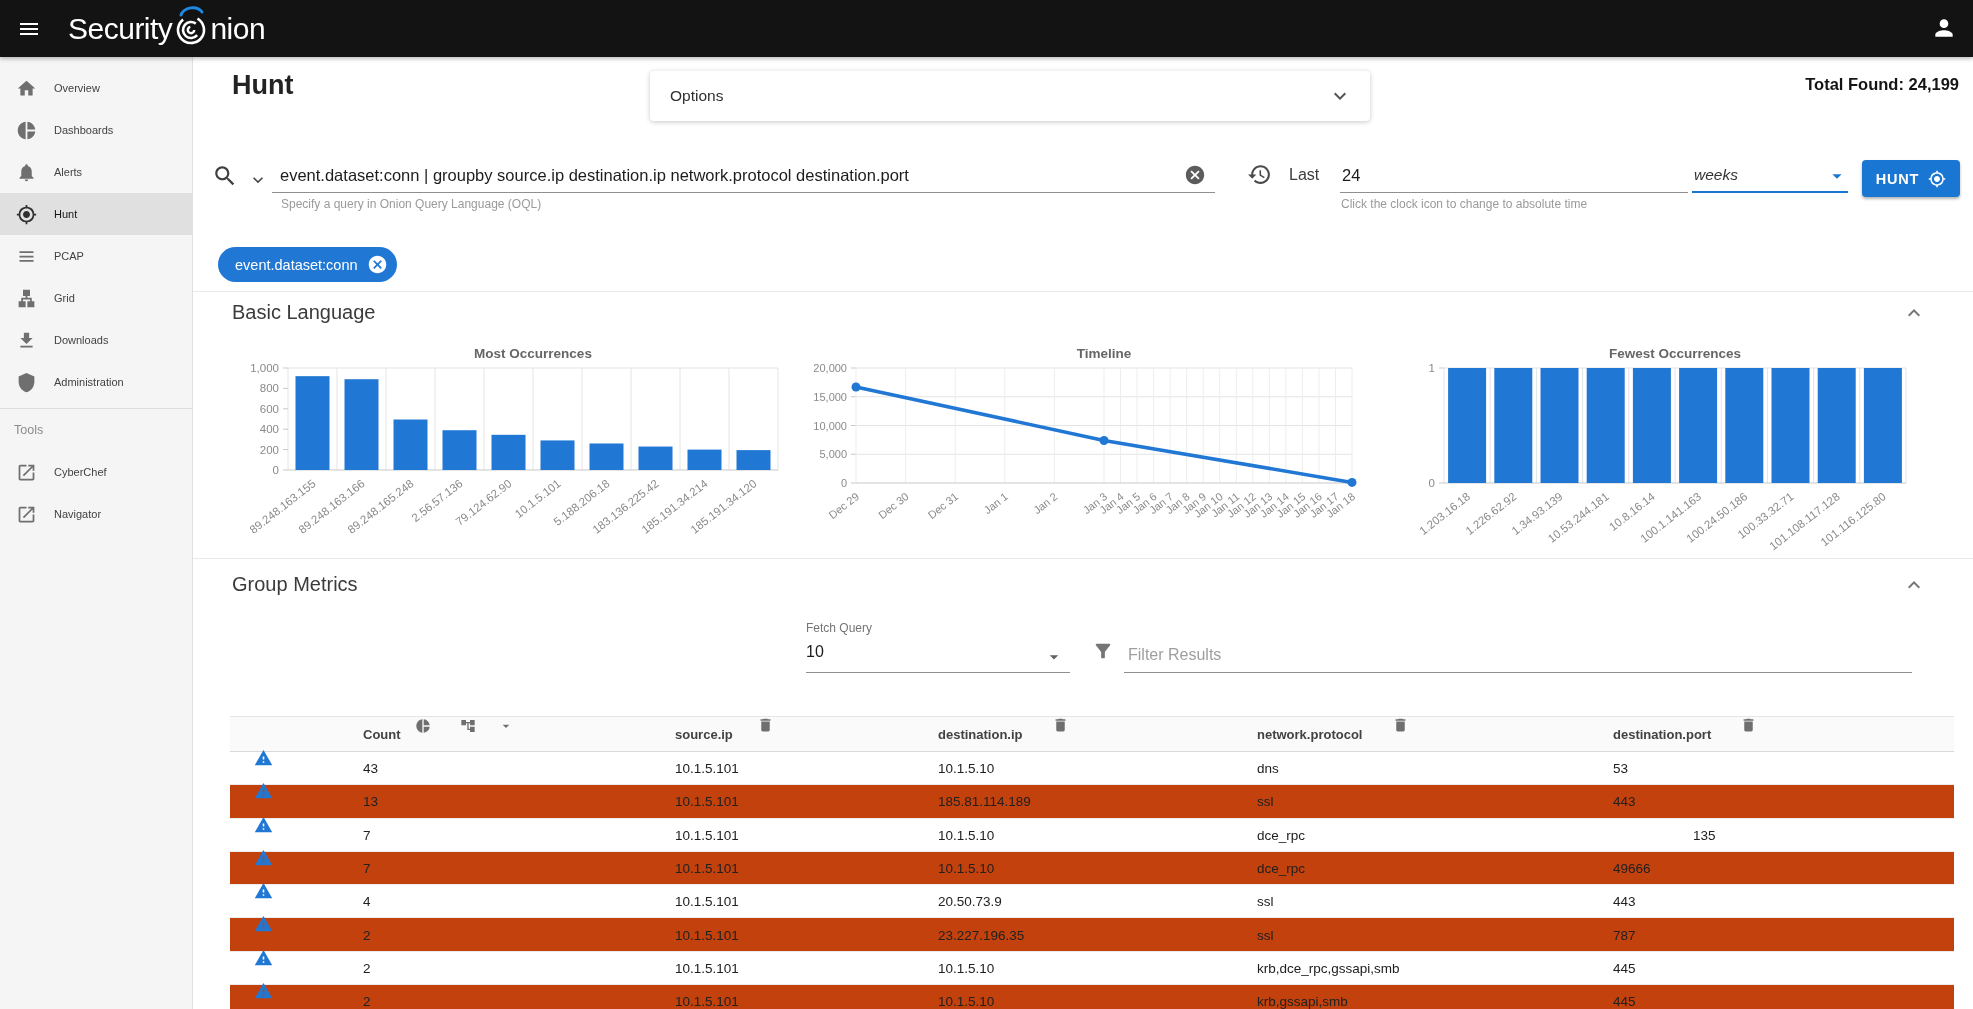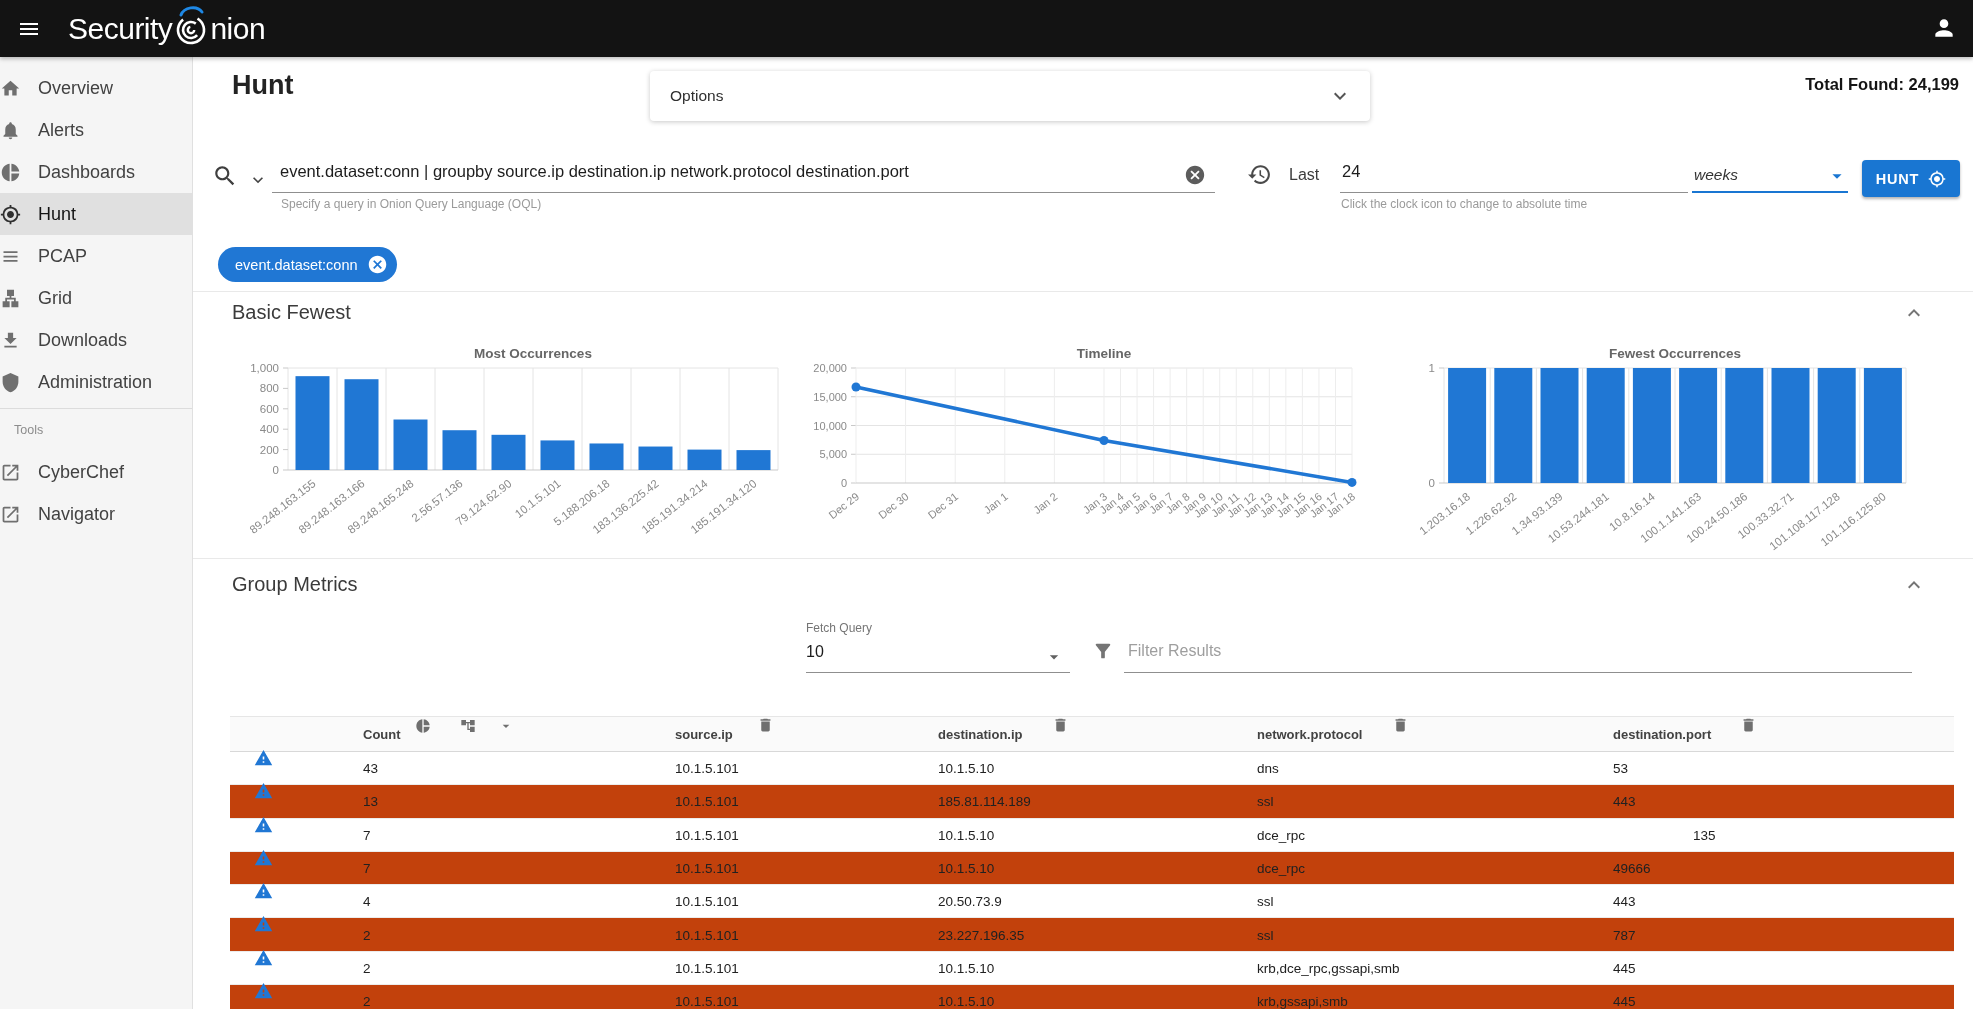--- a/index.html
+++ b/index.html
@@ -14,38 +14,38 @@
           display:flex;align-items:center;box-shadow:0 2px 4px rgba(0,0,0,.25);}
   .hamburger{margin-left:17px;cursor:pointer;}
   .brand{color:#fff;font-size:30px;font-weight:400;letter-spacing:-.5px;margin-left:27px;
          display:flex;align-items:center;}
   .brand .onion{margin:0 1px;position:relative;top:1px;}
   .topbar-user{position:absolute;right:16px;top:15px;cursor:pointer;}
 
   
   .sidebar{position:absolute;top:57px;left:0;bottom:0;width:193px;background:#f5f5f5;
            border-right:1px solid #e0e0e0;padding-top:10px;box-sizing:border-box;}
-  .side-item{height:42px;display:flex;align-items:center;gap:17px;
-             color:#424242;font-size:18px;cursor:pointer;}
+  .side-item{height:42px;display:flex;align-items:center;padding-left:16px;gap:17px;
+             color:#424242;font-size:11px;cursor:pointer;}
   .side-item.active{background:#e0e0e0;color:#141414;}
   .side-divider{border-top:1px solid #dcdcdc;margin-top:5px;}
   .tools-label{height:42px;display:flex;align-items:center;padding-left:14px;color:#8c8c8c;font-size:12.5px;}
 
   
   .p-title{left:232px;top:70px;font-size:27px;font-weight:700;color:#232323;}
   .options-card{left:650px;top:71px;width:720px;height:50px;background:#fff;border-radius:4px;
                 box-shadow:0 1px 5px rgba(0,0,0,.22);display:flex;align-items:center;
                 justify-content:space-between;padding:0 18px 0 20px;box-sizing:border-box;
                 font-size:15.5px;color:#2f2f2f;cursor:pointer;}
   .total-found{right:14px;top:75px;font-size:16.5px;font-weight:700;color:#151515;}
 
   
   .q-search{left:212px;top:163px;cursor:pointer;}
   .q-caret{left:248px;top:170px;cursor:pointer;}
-  .input-line{border-bottom:1px solid #8f8f8f;height:36px;display:flex;box-sizing:border-box;}
+  .input-line{border-bottom:1px solid #8f8f8f;height:36px;display:flex;align-items:flex-end;box-sizing:border-box;}
   .q-wrap{left:272px;top:157px;width:943px;}
   input.bare{border:none;outline:none;background:transparent;color:#1d1d1d;width:100%;
              font:16.5px "Liberation Sans","DejaVu Sans",sans-serif;padding:0 26px 7px 8px;}
   .q-clear{left:1184px;top:164px;cursor:pointer;}
   .hint{font-size:12px;color:#9a9a9a;}
   .q-hint{left:281px;top:197px;}
   .q-history{left:1247px;top:162px;cursor:pointer;}
   .q-last{left:1289px;top:166px;font-size:16px;color:#3c3c3c;}
   .q-dur{left:1340px;top:157px;width:348px;}
   .q-dur input.bare{padding-left:2px;}
@@ -127,32 +127,32 @@
         <span class="icn">
           <svg width="21" height="21" viewBox="0 0 24 24">
             <path d="M10 20v-6h4v6h5v-8h3L12 3 2 12h3v8z" fill="#6f6f6f"></path>
           </svg>
         </span>
         <span>Overview</span>
       </div>
       <div class="side-item">
         <span class="icn">
           <svg width="21" height="21" viewBox="0 0 24 24">
+            <path d="M11 2v20c-5.07-.5-9-4.79-9-10s3.93-9.5 9-10zm2.03 0v8.99H22c-.47-4.74-4.24-8.52-8.97-8.99zm0 11.01V22c4.74-.47 8.5-4.25 8.97-8.99h-8.97z" fill="#6f6f6f"></path>
+          </svg>
+        </span>
+        <span>Dashboards</span>
+      </div>
+      <div class="side-item">
+        <span class="icn">
+          <svg width="21" height="21" viewBox="0 0 24 24">
             <path d="M12 22c1.1 0 2-.9 2-2h-4c0 1.1.9 2 2 2zm6-6v-5c0-3.07-1.64-5.64-4.5-6.32V4c0-.83-.67-1.5-1.5-1.5s-1.5.67-1.5 1.5v.68C7.63 5.36 6 7.92 6 11v5l-2 2v1h16v-1l-2-2z" fill="#6f6f6f"></path>
           </svg>
         </span>
         <span>Alerts</span>
-      </div>
-      <div class="side-item">
-        <span class="icn">
-          <svg width="21" height="21" viewBox="0 0 24 24">
-            <path d="M11 2v20c-5.07-.5-9-4.79-9-10s3.93-9.5 9-10zm2.03 0v8.99H22c-.47-4.74-4.24-8.52-8.97-8.99zm0 11.01V22c4.74-.47 8.5-4.25 8.97-8.99h-8.97z" fill="#6f6f6f"></path>
-          </svg>
-        </span>
-        <span>Dashboards</span>
       </div>
       <div class="side-item active">
         <span class="icn">
           <svg width="21" height="21" viewBox="0 0 24 24">
             <path d="M12 8c-2.21 0-4 1.79-4 4s1.79 4 4 4 4-1.79 4-4-1.79-4-4-4zm8.94 3A8.994 8.994 0 0 0 13 3.06V1h-2v2.06A8.994 8.994 0 0 0 3.06 11H1v2h2.06A8.994 8.994 0 0 0 11 20.94V23h2v-2.06A8.994 8.994 0 0 0 20.94 13H23v-2h-2.06zM12 19c-3.87 0-7-3.13-7-7s3.13-7 7-7 7 3.13 7 7-3.13 7-7 7z" fill="#2f2f2f"></path>
           </svg>
         </span>
         <span>Hunt</span>
       </div>
       <div class="side-item">
@@ -269,21 +269,21 @@
   <div class="abs chip">
     <span>event.dataset:conn</span>
     <span class="icn">
         <svg width="21" height="21" viewBox="0 0 24 24">
           <path d="M12 2C6.47 2 2 6.47 2 12s4.47 10 10 10 10-4.47 10-10S17.53 2 12 2zm5 13.59L15.59 17 12 13.41 8.41 17 7 15.59 10.59 12 7 8.41 8.41 7 12 10.59 15.59 7 17 8.41 13.41 12 17 15.59z" fill="#ffffff"></path>
         </svg>
       </span>
   </div>
 
   <div class="abs sec-div div1"></div>
-  <div class="abs sec-title sec1">Basic Fewest</div>
+  <div class="abs sec-title sec1">Basic Language</div>
   <span class="abs icn col1">
       <svg width="24" height="24" viewBox="0 0 24 24">
         <path d="M7.41 15.41 12 10.83l4.59 4.58L18 14l-6-6-6 6 1.41 1.41z" fill="#757575"></path>
       </svg>
     </span>
 
   <div class="chart chart0" id="chart-0">
       <svg width="560" height="212" viewBox="0 0 560 212">
         <text x="301" y="16" text-anchor="middle" fill="#666666" font-size="13.5" font-family="&quot;Liberation Sans&quot;,&quot;DejaVu Sans&quot;,sans-serif" font-weight="bold">Most Occurrences</text>
         <line x1="56" y1="26" x2="56" y2="128" stroke="#e4e4e4" stroke-width="1"></line>

